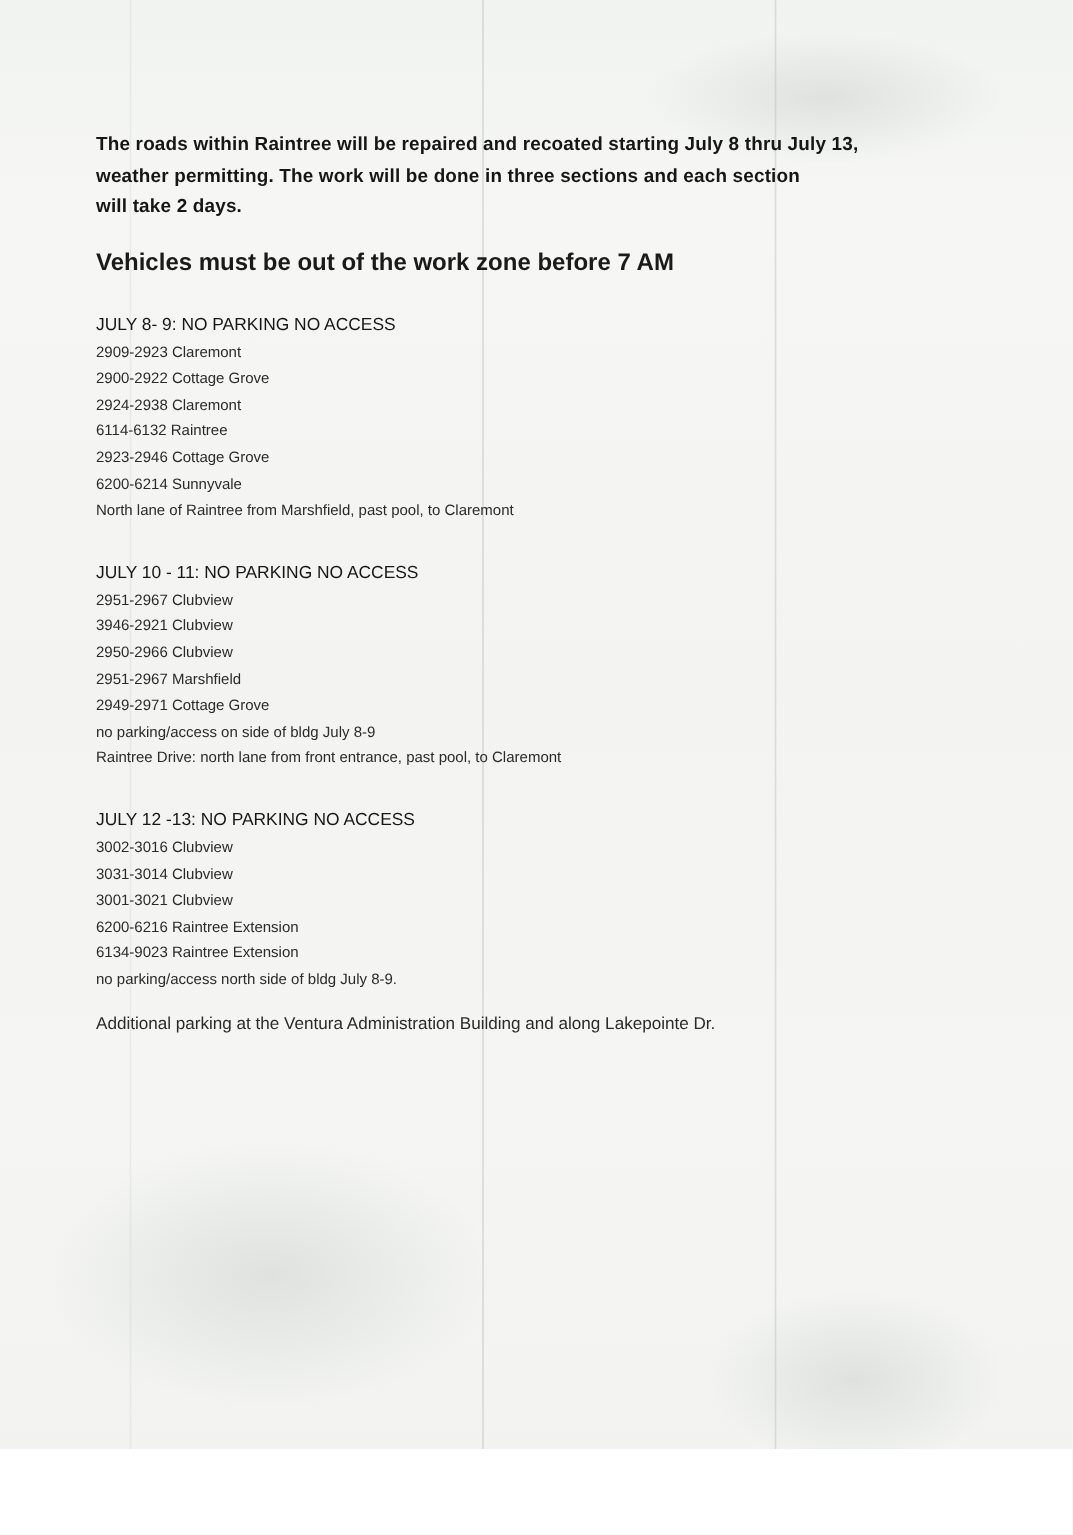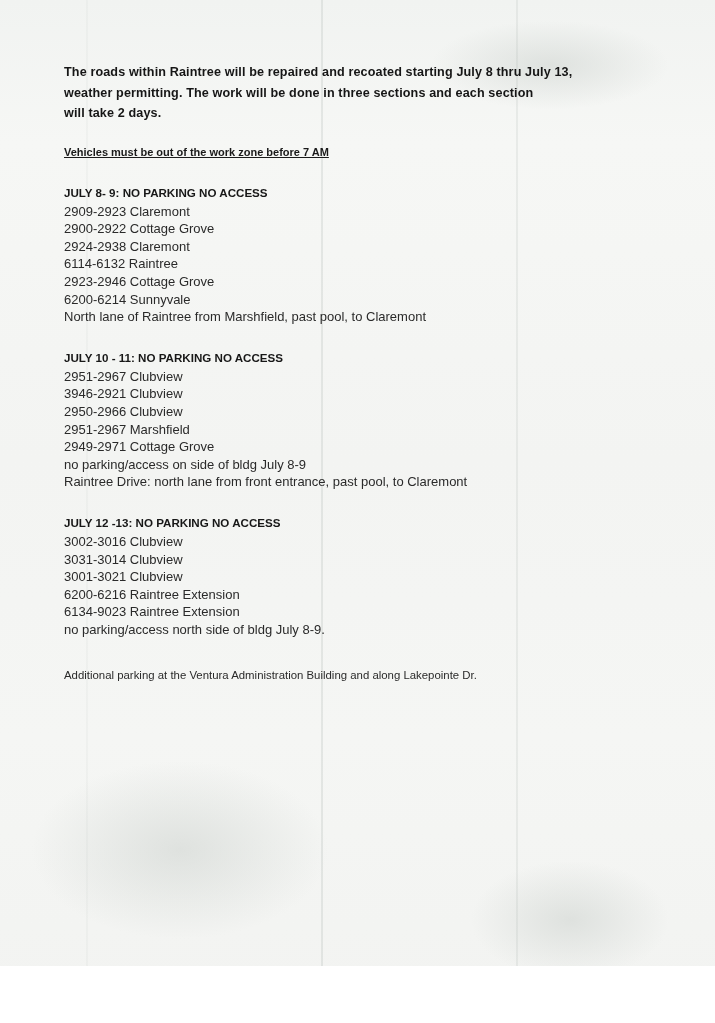--- a/index.html
+++ b/index.html
@@ -49,59 +49,58 @@
     pointer-events: none;
     background: radial-gradient(ellipse at center, rgba(205,210,206,0.55) 0%, rgba(205,210,206,0) 70%);
   }
   .smudge.s1 { left: 430px; top: 20px; width: 240px; height: 90px; }
   .smudge.s2 { left: 30px; top: 760px; width: 300px; height: 180px; }
   .smudge.s3 { left: 470px; top: 860px; width: 200px; height: 120px; }
 
   .content {
     position: absolute;
     left: 64px;
-    top: 62px;
+    top: 86px;
     width: 590px;
     color: #1d1d1d;
   }
   .intro {
     font-size: 12.6px;
     font-weight: bold;
     line-height: 20.5px;
     letter-spacing: 0.01em;
     color: #161616;
     margin: 0 0 0 0;
   }
   .intro div { white-space: nowrap; }
 
   .block { margin-top: 19px; }
   .notice-line {
-    font-size: 11px;
+    font-size: 16px;
     font-weight: bold;
     line-height: 18.2px;
     color: #1a1a1a;
-    text-decoration: underline;
   }
 
   .section { margin-top: 23px; }
   .section-heading {
     font-size: 11.6px;
-    font-weight: bold;
+    font-weight: normal;
     line-height: 18px;
     color: #171717;
     margin-bottom: 1px;
   }
   .section-line {
-    font-size: 13px;
+    font-size: 10px;
     font-weight: normal;
     line-height: 17.6px;
     color: #2a2a2a;
   }
   .closing {
-    margin-top: 28px;
+    margin-top: 12px;
     font-size: 11.4px;
     line-height: 17.6px;
     color: #2a2a2a;
   }
 </style>
 </head>
 <body>
 
 <div class="page">
   <div class="smudge s1"></div>

